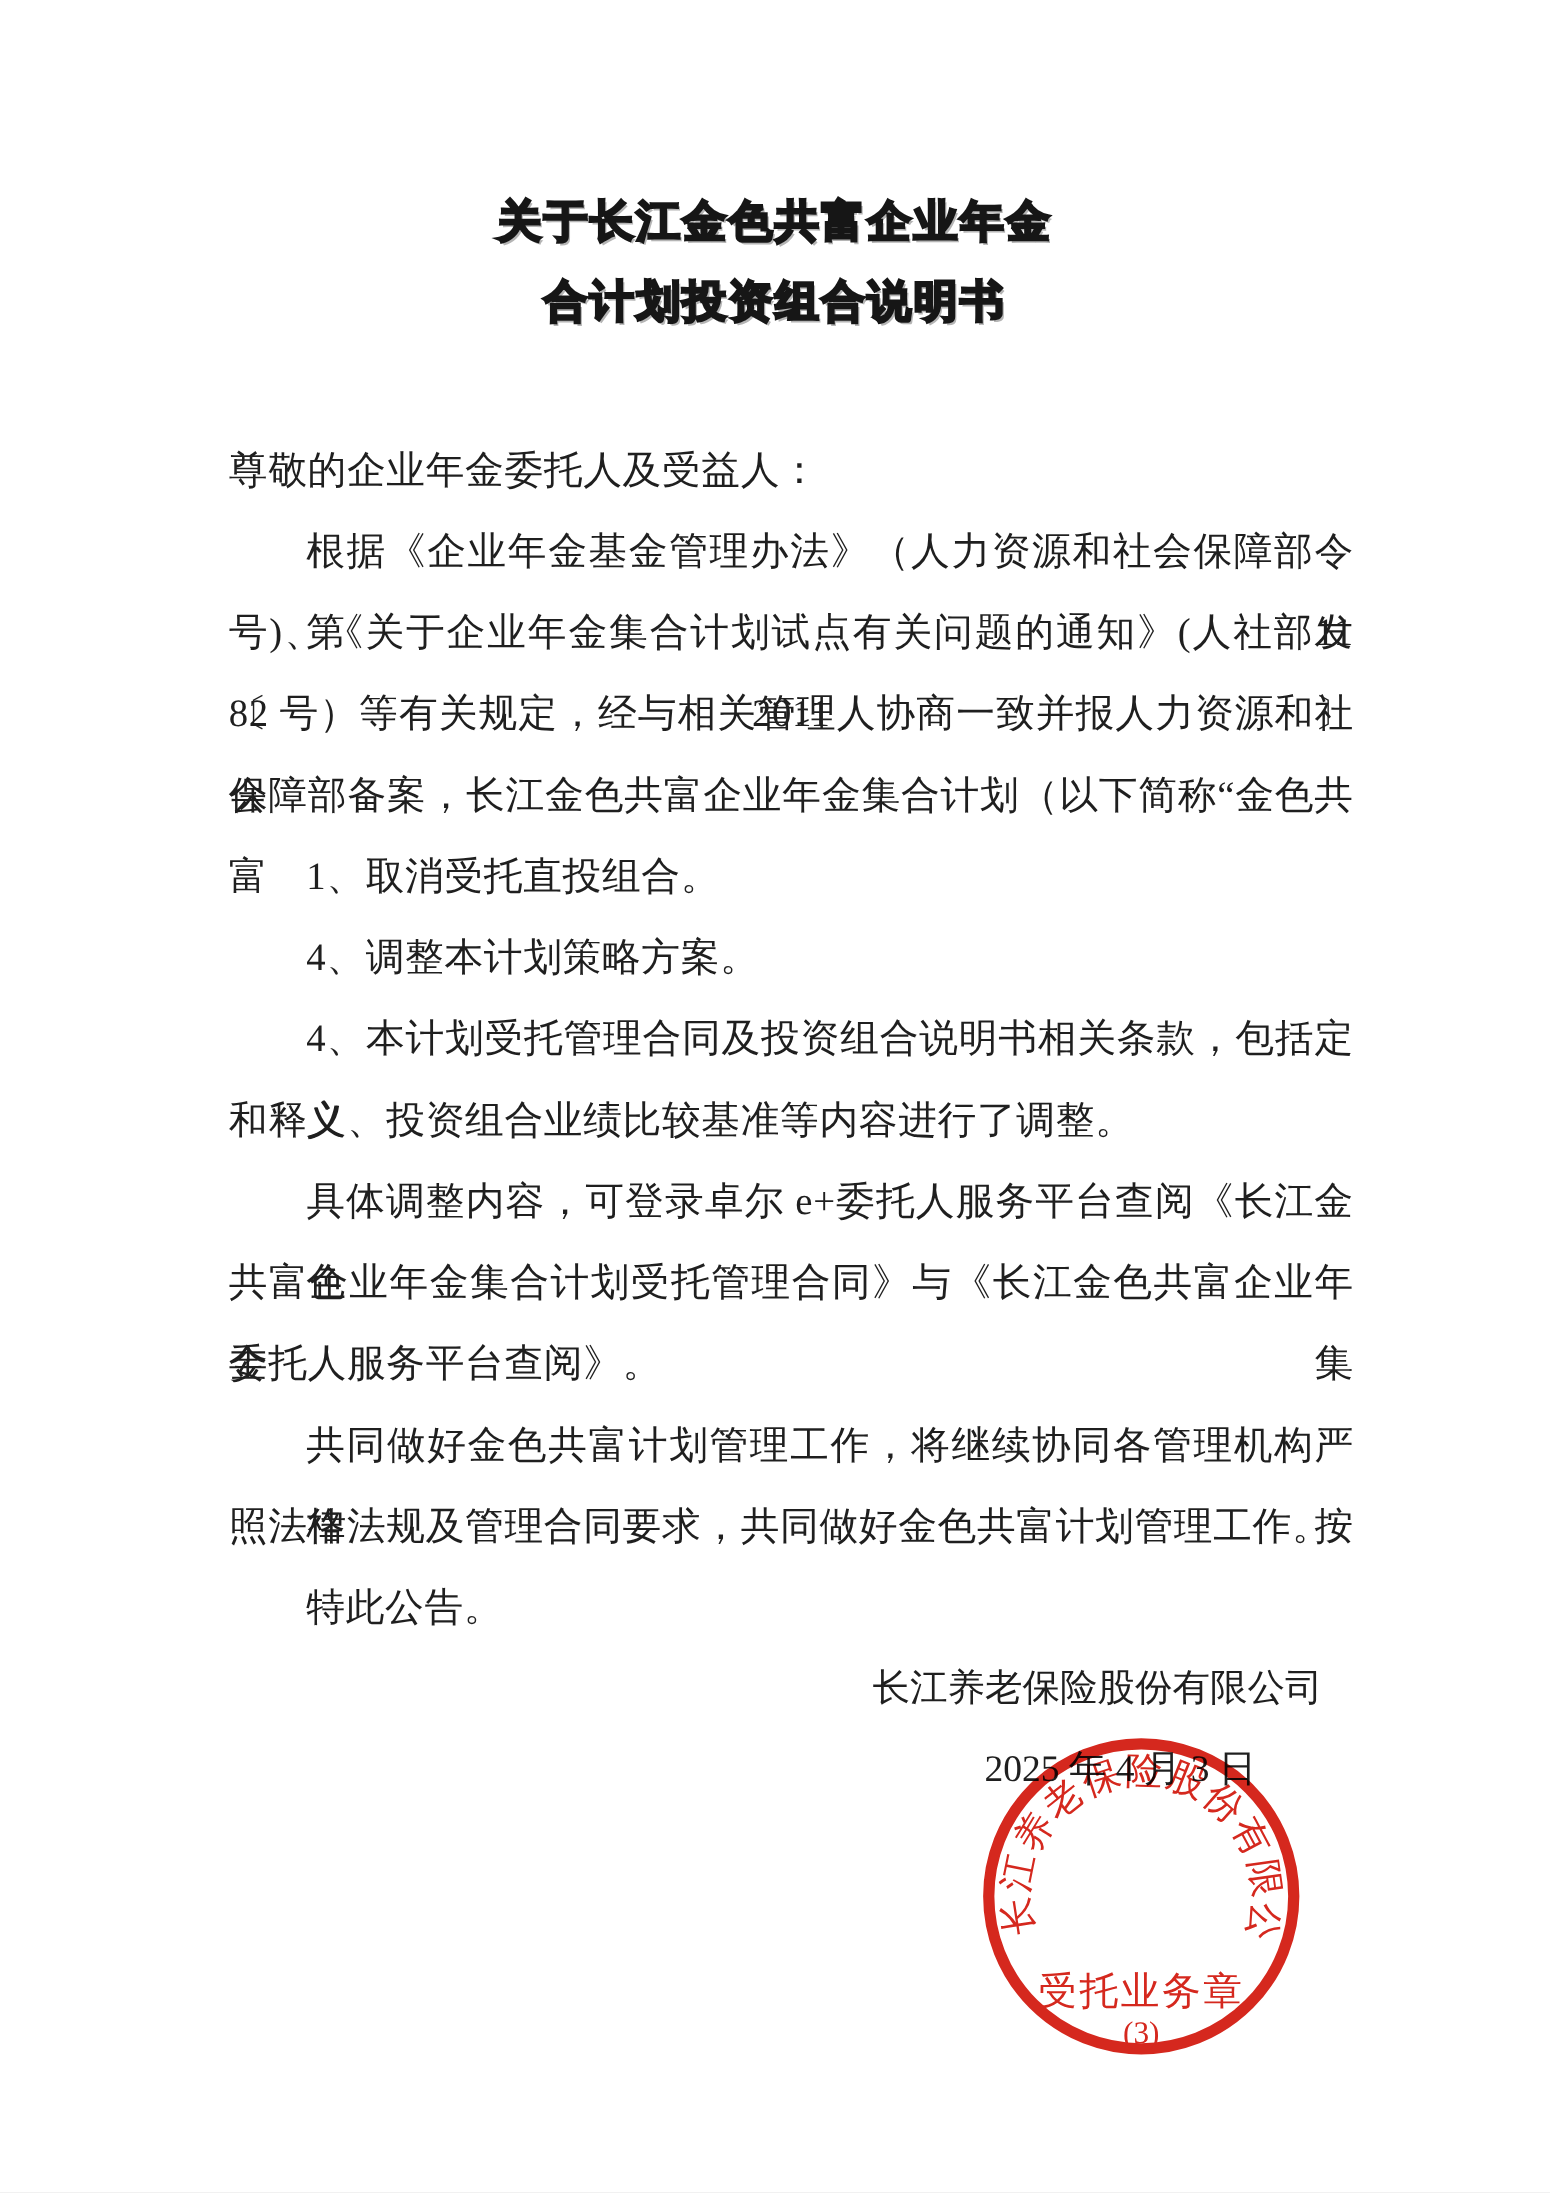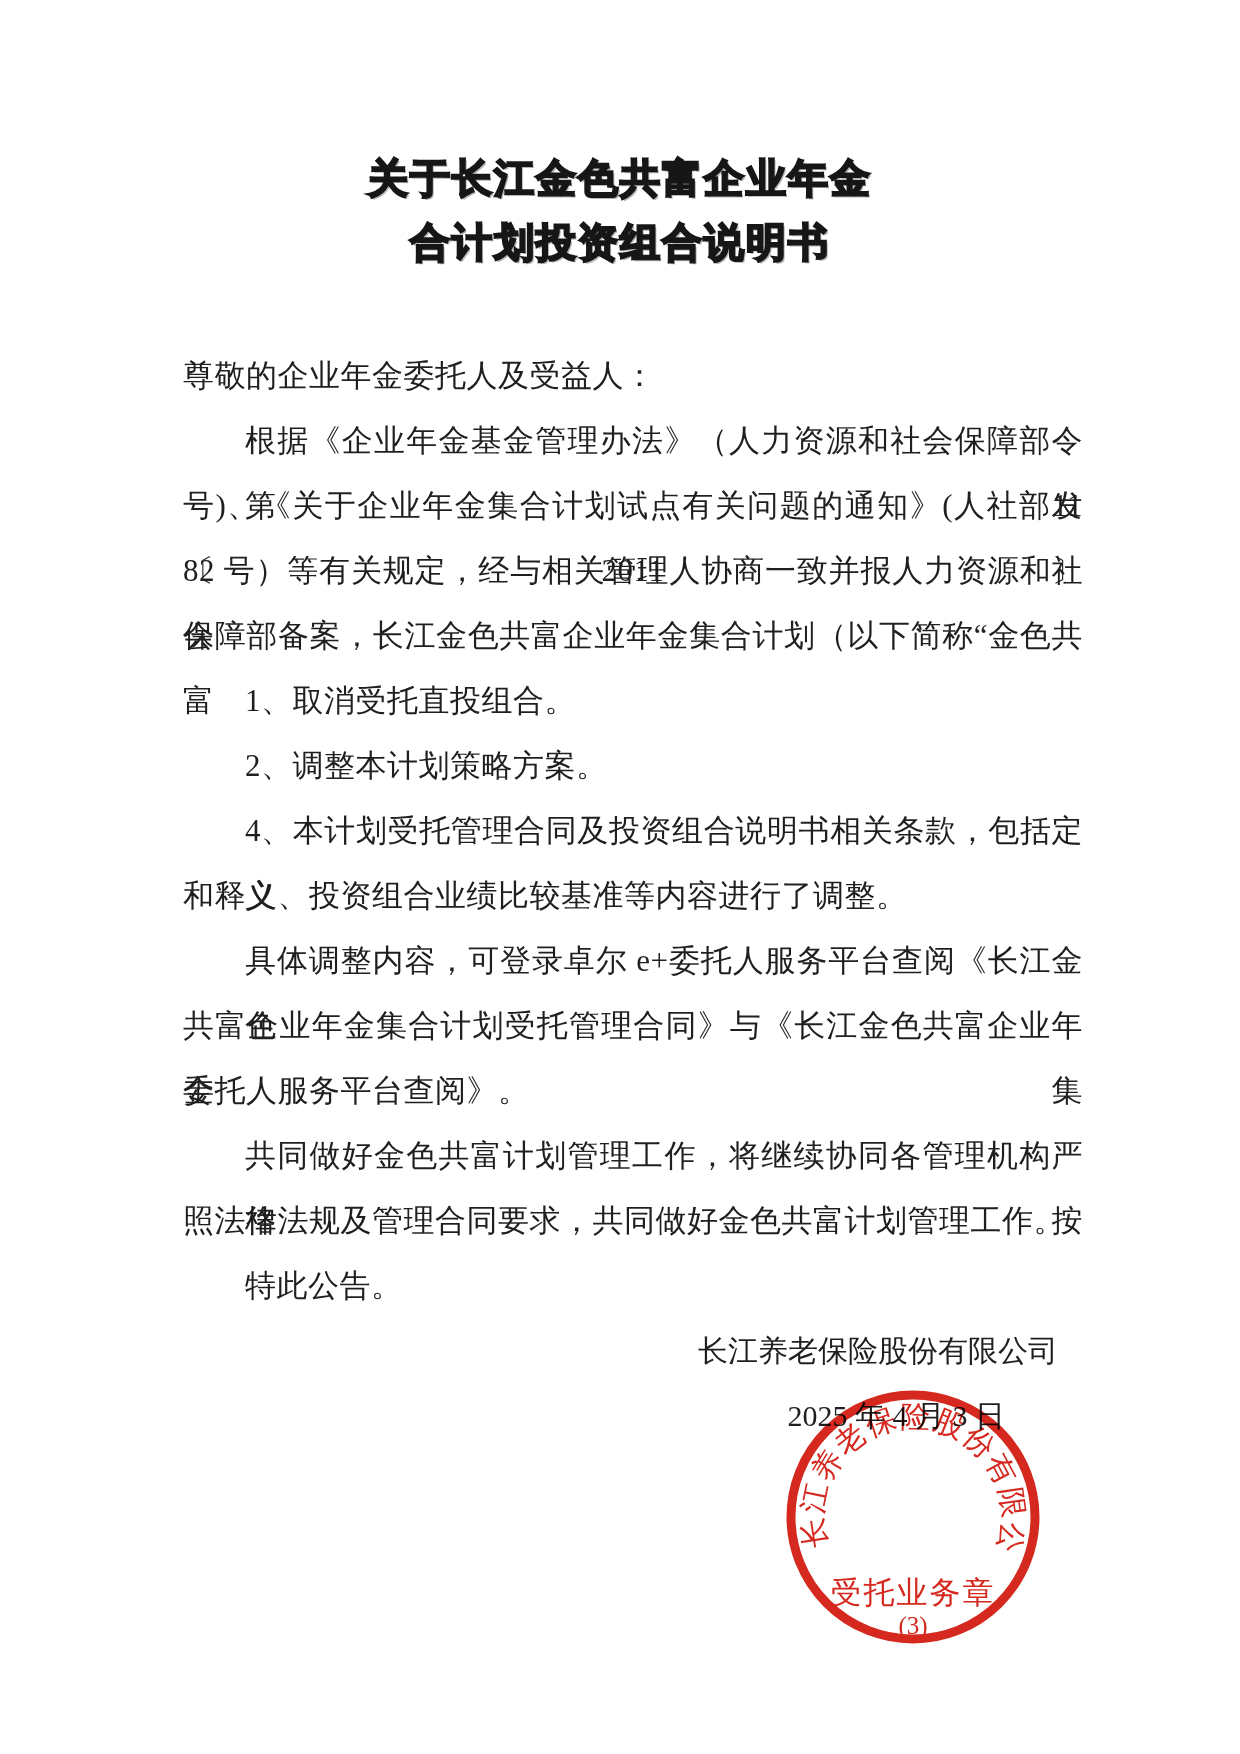--- a/index.html
+++ b/index.html
@@ -13,21 +13,21 @@
     color:#1f1f1f;
   }
   
   .title-block{
     position:absolute;
     top:146px;left:0;width:100%;
     text-align:center;
   }
   .title-line{
     font-family:"Liberation Sans","DejaVu Sans",sans-serif;
-    font-size:40px;
+    font-size:35px;
     font-weight:bold;
     line-height:64px;
     letter-spacing:2px;
     color:#161616;
     -webkit-text-fill-color:#f7f7f7;
     -webkit-text-stroke:2.2px #161616;
     text-shadow:2px 2px 0 #b5b5b5;
   }
   
   .body-block{
@@ -74,21 +74,21 @@
   </div>
 
   <div class="body-block">
     <div>
         <div class="bline">尊敬的企业年金委托人及受益人：</div>
         <div class="bline indent fill">根据《企业年金基金管理办法》（人力资源和社会保障部令第 11</div>
         <div class="bline fill">号)、《关于企业年金集合计划试点有关问题的通知》(人社部发〔2011〕</div>
         <div class="bline fill">82 号）等有关规定，经与相关管理人协商一致并报人力资源和社会</div>
         <div class="bline fill">保障部备案，长江金色共富企业年金集合计划（以下简称“金色共富</div>
         <div class="bline indent">1、取消受托直投组合。</div>
-        <div class="bline indent">2、调整本计划策略方案。</div>
+        <div class="bline indent">4、调整本计划策略方案。</div>
         <div class="bline indent fill">4、本计划受托管理合同及投资组合说明书相关条款，包括定义</div>
         <div class="bline">和释义、投资组合业绩比较基准等内容进行了调整。</div>
         <div class="bline indent fill">具体调整内容，可登录卓尔 e+委托人服务平台查阅《长江金色</div>
         <div class="bline fill">共富企业年金集合计划受托管理合同》与《长江金色共富企业年金集</div>
         <div class="bline">委托人服务平台查阅》。</div>
         <div class="bline indent fill">共同做好金色共富计划管理工作，将继续协同各管理机构严格按</div>
         <div class="bline">照法律法规及管理合同要求，共同做好金色共富计划管理工作。</div>
         <div class="bline indent">特此公告。</div>
       </div>
     <div class="sig-line sig-company">长江养老保险股份有限公司</div>

